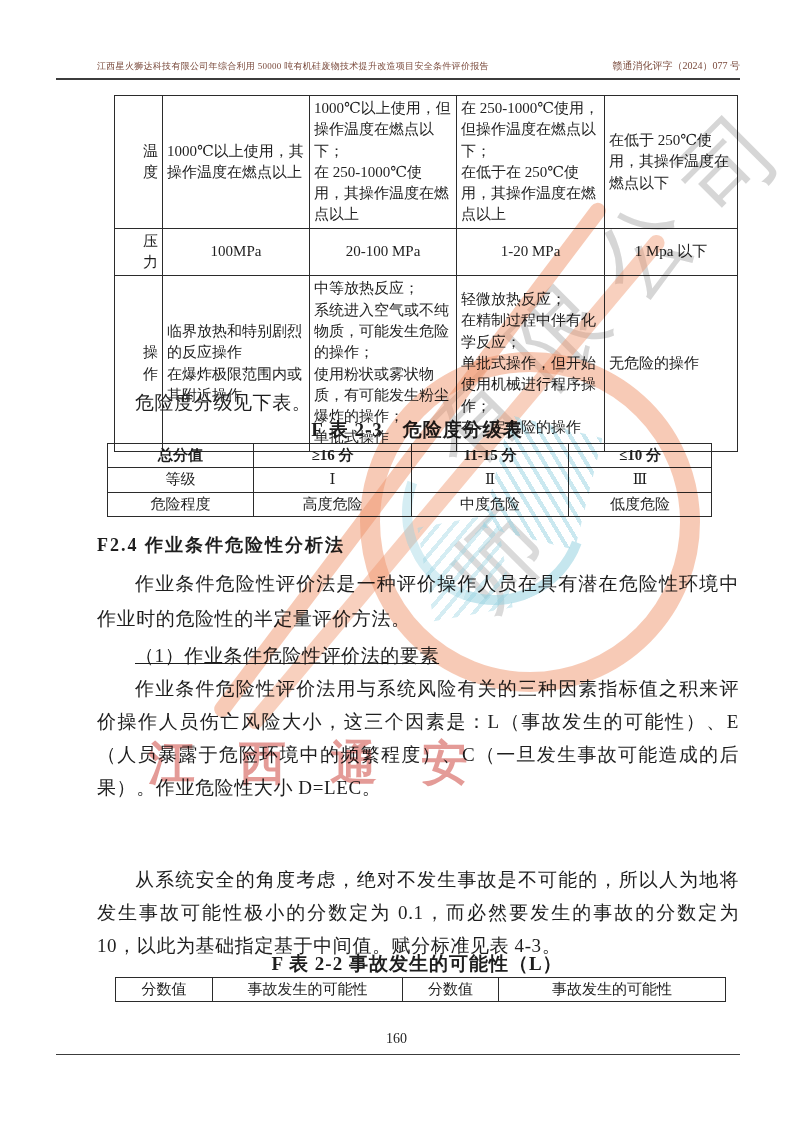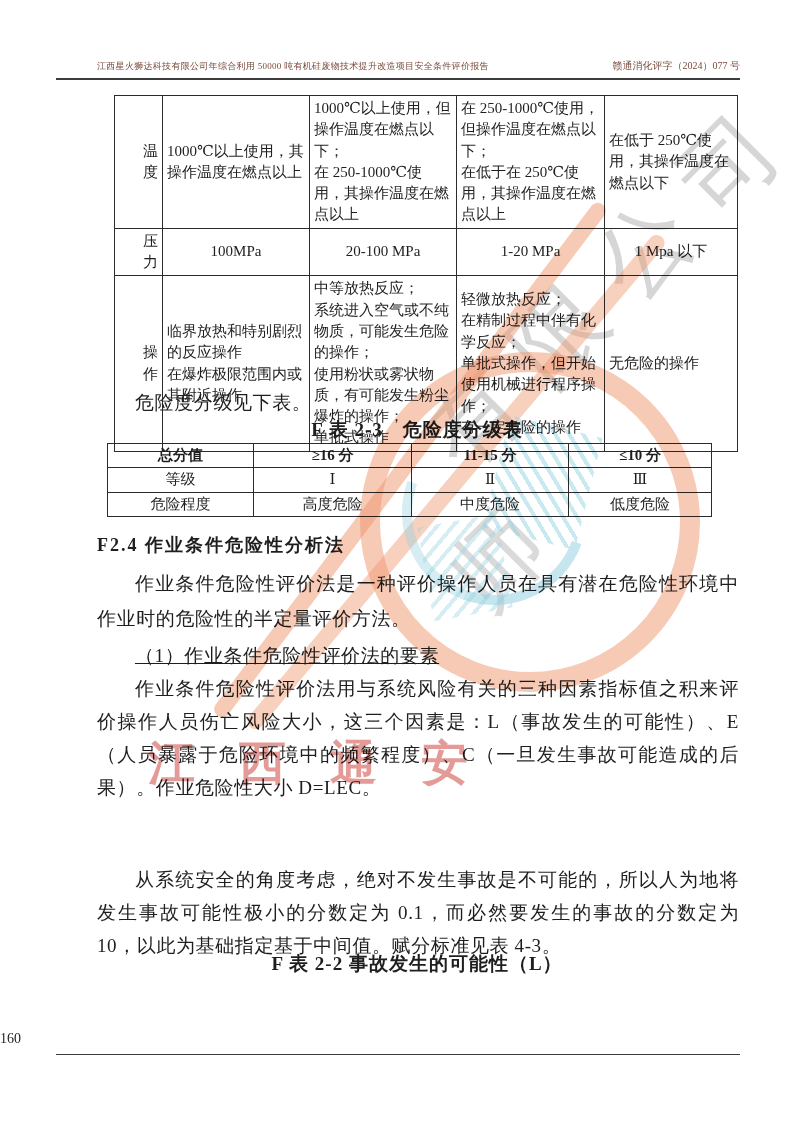--- a/index.html
+++ b/index.html
@@ -34,21 +34,21 @@
   .li1{top:638px;text-decoration:underline;}
   .p2{top:672px;line-height:33px;}
   .li2{top:796px;}
   .li3{top:830px;}
   .p3{top:863px;line-height:33px;}
   
   .t22-title{position:absolute;left:97px;top:951px;width:640px;text-align:center;font-size:19px;font-weight:bold;letter-spacing:1px;}
   .ltable{position:absolute;left:115px;top:977px;width:610px;}
   .ltable td{text-align:center;vertical-align:middle;height:19px;padding:1px 2px;}
   
-  .page-num{position:absolute;left:0;top:1031px;width:793px;font-size:14px;}
+  .page-num{position:absolute;left:0;top:1031px;width:793px;text-align:center;font-size:14px;}
   .ftr-rule{position:absolute;left:56px;top:1054px;width:684px;border-top:1.5px solid #3c3c3c;}
   
   .wm{position:absolute;inset:0;pointer-events:none;mix-blend-mode:multiply;z-index:5;}
   .wm *{position:absolute;}
   .wm-gray-line{left:398px;top:408px;font-size:92px;color:rgba(200,200,200,0.75);letter-spacing:28px;transform:rotate(-45deg);transform-origin:0 0;white-space:nowrap;font-family:"Liberation Sans",sans-serif;}
   .wm-gray-char{left:452px;top:498px;font-size:92px;color:rgba(203,203,203,0.7);transform:rotate(-45deg);font-family:"Liberation Sans",sans-serif;}
   .wm-ring{left:360px;top:352px;width:300px;height:300px;border:20px solid rgba(239,150,110,0.5);border-radius:50%;}
   .wm-bar1{left:402px;top:140px;width:16px;height:640px;background:rgba(239,150,110,0.5);border-radius:10px;transform:rotate(37deg);}
   .wm-bar2{left:448px;top:162px;width:16px;height:640px;background:rgba(239,150,110,0.45);border-radius:10px;transform:rotate(40deg);}
   .wm-cyan-ring{left:402px;top:420px;width:165px;height:165px;border:10px solid transparent;border-bottom-color:rgba(150,210,225,0.55);border-left-color:rgba(150,210,225,0.4);border-radius:50%;transform:rotate(-25deg);}
@@ -143,20 +143,36 @@
   </tbody>
     </table>
 
   <div class="sec-head">F2.4 作业条件危险性分析法</div>
   <div class="para ind p1">作业条件危险性评价法是一种评价操作人员在具有潜在危险性环境中作业时的危险性的半定量评价方法。</div>
   <div class="para ind li1">（1）作业条件危险性评价法的要素</div>
   <div class="para ind p2">作业条件危险性评价法用与系统风险有关的三种因素指标值之积来评价操作人员伤亡风险大小，这三个因素是：L（事故发生的可能性）、E（人员暴露于危险环境中的频繁程度）、C（一旦发生事故可能造成的后果）。作业危险性大小 D=LEC。</div>
   <div class="para ind p3">从系统安全的角度考虑，绝对不发生事故是不可能的，所以人为地将发生事故可能性极小的分数定为 0.1，而必然要发生的事故的分数定为 10，以此为基础指定基于中间值。赋分标准见表 4-3。</div>
 
   <div class="t22-title">F 表 2-2 事故发生的可能性（L）</div>
+  <table class="ltable">
+    <colgroup>
+        <col style="width:97px">
+        <col style="width:190px">
+        <col style="width:96px">
+        <col style="width:227px">
+      </colgroup>
+    <tbody>
+        <tr>
+      <td>分数值</td>
+      <td>事故发生的可能性</td>
+      <td>分数值</td>
+      <td>事故发生的可能性</td>
+    </tr>
+  </tbody>
+    </table>
 
   <div class="page-num">160</div>
   <div class="ftr-rule"></div>
 
   <div class="wm">
     <div class="wm-gray-line">有限公司</div>
     <div class="wm-gray-char">师</div>
     <div class="wm-bar1"></div>
     <div class="wm-bar2"></div>
     <div class="wm-ring"></div>

